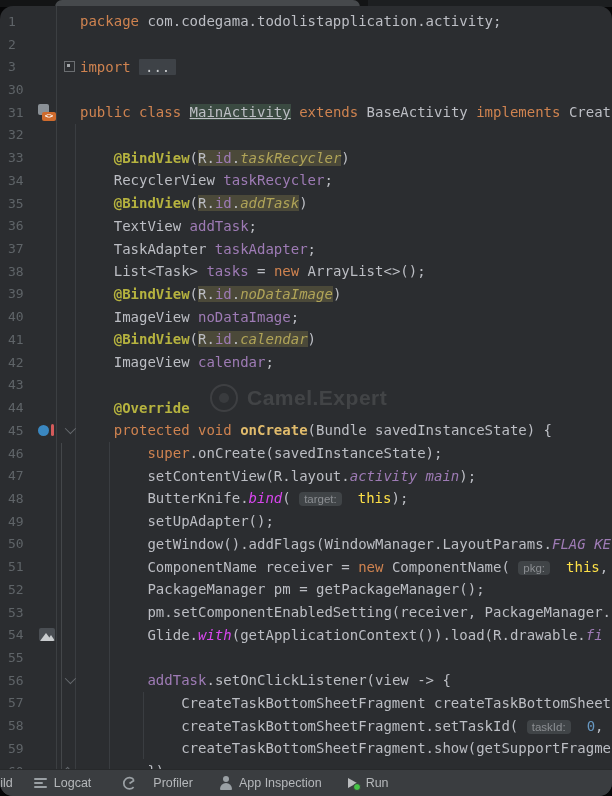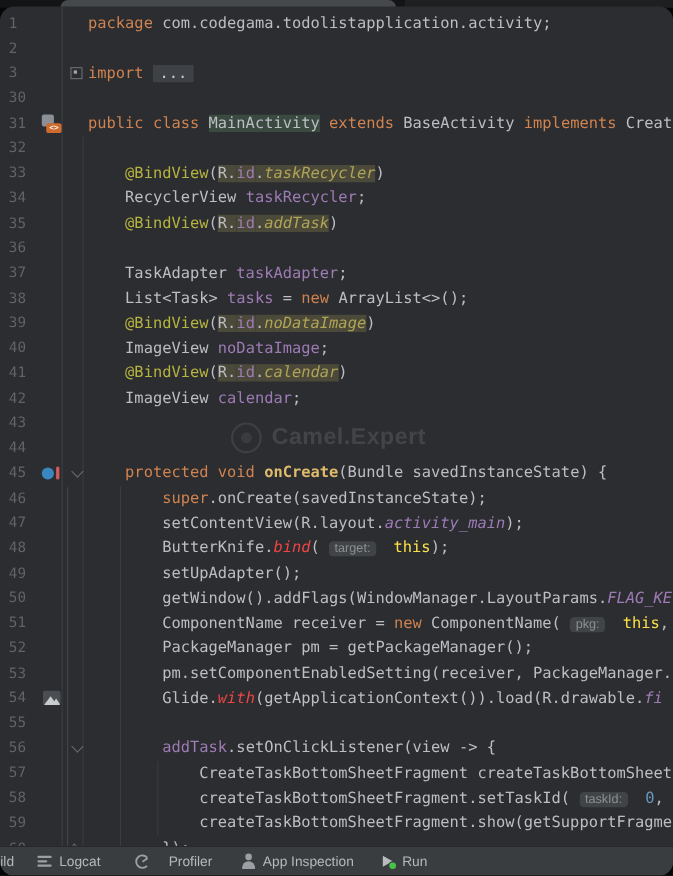--- a/index.html
+++ b/index.html
@@ -26,30 +26,30 @@
   .rows{position:absolute;top:4px;left:0;right:0;}
   .row{display:flex;height:22.72px;align-items:center;white-space:pre;}
   .ln{flex:0 0 26px;padding-left:8px;font:13px "DejaVu Sans Mono",monospace;color:#5f6468;}
   .gicon{flex:0 0 26px;height:100%;display:flex;justify-content:center;align-items:center;}
   .gfold{flex:0 0 18px;height:100%;display:flex;justify-content:center;align-items:center;}
   .codetext{flex:1;padding-left:2px;font:14px "DejaVu Sans Mono",monospace;color:#bcbec4;overflow:hidden;}
 
   
   .s-k{color:#cf8350;text-align:center;}
   .s-p{color:#bcbec4;}
-  .s-a{color:#b6b33f;}
+  .s-a{color:#b6b33f;font-weight:bold;}
   .s-f{color:#9e7bb5;}
   .s-c{color:#9e7bb5;font-style:italic;}
   .s-m{color:#e0bb6c;font-weight:bold;}
   .s-n{color:#6798c2;}
   .s-t{color:#fde047;}
-  .s-i{color:#ef4444;font-style:italic;}
+  .s-i{color:#d946ef;font-style:italic;}
   .s-r{color:#b0a458;font-style:italic;}
   .s-b{background:#4b4939;}
-  .s-g{background:#3a4a41;}
+  .s-g{background:#3a4a41;text-decoration:underline;}
   .s-h{background:#404447;color:#8b8e92;border-radius:4px;padding:1px 5px;
        font:11.5px "Liberation Sans",sans-serif;margin:0 16px 0 0;}
   .s-F{background:#3e4247;color:#c9cbcd;padding:0 6px;border-radius:1px;}
 
   
   .icon-class{position:relative;width:20px;height:17px;}
   .icon-class .d{position:absolute;left:1px;top:0;width:11px;height:11px;background:#8a9096;border-radius:2px;display:block;}
   .icon-class .b{position:absolute;left:5px;top:8px;width:14px;height:9px;background:#cf6b2d;border-radius:2px;display:block;
                  color:#fff;font:bold 7px "DejaVu Sans Mono",monospace;line-height:9px;text-align:center;}
   .icon-class .b::after{content:"<>";}
@@ -120,29 +120,29 @@
     <div class="rows">
         <div class="row"><span class="ln">1</span><span class="gicon"></span><span class="gfold"></span><span class="codetext"><span class="s-k">package </span><span class="s-p">com.codegama.todolistapplication.activity;</span></span></div>
         <div class="row"><span class="ln">2</span><span class="gicon"></span><span class="gfold"></span><span class="codetext"></span></div>
         <div class="row"><span class="ln">3</span><span class="gicon"></span><span class="gfold"><span class="fold-plus"></span></span><span class="codetext"><span class="s-k">import </span><span class="s-F">...</span></span></div>
         <div class="row"><span class="ln">30</span><span class="gicon"></span><span class="gfold"></span><span class="codetext"></span></div>
         <div class="row"><span class="ln">31</span><span class="gicon"><span class="icon-class"><i class="d"></i><i class="b"></i></span></span><span class="gfold"></span><span class="codetext"><span class="s-k">public class </span><span class="s-g">MainActivity</span><span class="s-p"> </span><span class="s-k">extends </span><span class="s-p">BaseActivity </span><span class="s-k">implements </span><span class="s-p">Creat</span></span></div>
         <div class="row"><span class="ln">32</span><span class="gicon"></span><span class="gfold"></span><span class="codetext"></span></div>
         <div class="row"><span class="ln">33</span><span class="gicon"></span><span class="gfold"></span><span class="codetext"><span class="s-p">    </span><span class="s-a">@BindView</span><span class="s-p">(</span><span class="s-b">R.</span><span class="s-f s-b">id</span><span class="s-b">.</span><span class="s-r s-b">taskRecycler</span><span class="s-p">)</span></span></div>
         <div class="row"><span class="ln">34</span><span class="gicon"></span><span class="gfold"></span><span class="codetext"><span class="s-p">    RecyclerView </span><span class="s-f">taskRecycler</span><span class="s-p">;</span></span></div>
         <div class="row"><span class="ln">35</span><span class="gicon"></span><span class="gfold"></span><span class="codetext"><span class="s-p">    </span><span class="s-a">@BindView</span><span class="s-p">(</span><span class="s-b">R.</span><span class="s-f s-b">id</span><span class="s-b">.</span><span class="s-r s-b">addTask</span><span class="s-p">)</span></span></div>
-        <div class="row"><span class="ln">36</span><span class="gicon"></span><span class="gfold"></span></div>
+        <div class="row"><span class="ln">36</span><span class="gicon"></span><span class="gfold"></span><span class="codetext"><span class="s-p">    TextView </span><span class="s-f">addTask</span><span class="s-p">;</span></span></div>
         <div class="row"><span class="ln">37</span><span class="gicon"></span><span class="gfold"></span><span class="codetext"><span class="s-p">    TaskAdapter </span><span class="s-f">taskAdapter</span><span class="s-p">;</span></span></div>
         <div class="row"><span class="ln">38</span><span class="gicon"></span><span class="gfold"></span><span class="codetext"><span class="s-p">    List&lt;Task&gt; </span><span class="s-f">tasks</span><span class="s-p"> = </span><span class="s-k">new</span><span class="s-p"> ArrayList&lt;&gt;();</span></span></div>
         <div class="row"><span class="ln">39</span><span class="gicon"></span><span class="gfold"></span><span class="codetext"><span class="s-p">    </span><span class="s-a">@BindView</span><span class="s-p">(</span><span class="s-b">R.</span><span class="s-f s-b">id</span><span class="s-b">.</span><span class="s-r s-b">noDataImage</span><span class="s-p">)</span></span></div>
         <div class="row"><span class="ln">40</span><span class="gicon"></span><span class="gfold"></span><span class="codetext"><span class="s-p">    ImageView </span><span class="s-f">noDataImage</span><span class="s-p">;</span></span></div>
         <div class="row"><span class="ln">41</span><span class="gicon"></span><span class="gfold"></span><span class="codetext"><span class="s-p">    </span><span class="s-a">@BindView</span><span class="s-p">(</span><span class="s-b">R.</span><span class="s-f s-b">id</span><span class="s-b">.</span><span class="s-r s-b">calendar</span><span class="s-p">)</span></span></div>
         <div class="row"><span class="ln">42</span><span class="gicon"></span><span class="gfold"></span><span class="codetext"><span class="s-p">    ImageView </span><span class="s-f">calendar</span><span class="s-p">;</span></span></div>
         <div class="row"><span class="ln">43</span><span class="gicon"></span><span class="gfold"></span><span class="codetext"></span></div>
-        <div class="row"><span class="ln">44</span><span class="gicon"></span><span class="gfold"></span></div>
+        <div class="row"><span class="ln">44</span><span class="gicon"></span><span class="gfold"></span><span class="codetext"><span class="s-p">    </span><span class="s-a">@Override</span></span></div>
         <div class="row"><span class="ln">45</span><span class="gicon"><span class="icon-override"><i class="o"></i><i class="p"></i></span></span><span class="gfold"><span class="chev down"></span></span><span class="codetext"><span class="s-p">    </span><span class="s-k">protected void </span><span class="s-m">onCreate</span><span class="s-p">(Bundle savedInstanceState) {</span></span></div>
         <div class="row"><span class="ln">46</span><span class="gicon"></span><span class="gfold"></span><span class="codetext"><span class="s-p">        </span><span class="s-k">super</span><span class="s-p">.onCreate(savedInstanceState);</span></span></div>
         <div class="row"><span class="ln">47</span><span class="gicon"></span><span class="gfold"></span><span class="codetext"><span class="s-p">        setContentView(R.layout.</span><span class="s-c">activity_main</span><span class="s-p">);</span></span></div>
         <div class="row"><span class="ln">48</span><span class="gicon"></span><span class="gfold"></span><span class="codetext"><span class="s-p">        ButterKnife.</span><span class="s-i">bind</span><span class="s-p">( </span><span class="s-h">target:</span><span class="s-t">this</span><span class="s-p">);</span></span></div>
         <div class="row"><span class="ln">49</span><span class="gicon"></span><span class="gfold"></span><span class="codetext"><span class="s-p">        setUpAdapter();</span></span></div>
         <div class="row"><span class="ln">50</span><span class="gicon"></span><span class="gfold"></span><span class="codetext"><span class="s-p">        getWindow().addFlags(WindowManager.LayoutParams.</span><span class="s-c">FLAG_KE</span></span></div>
         <div class="row"><span class="ln">51</span><span class="gicon"></span><span class="gfold"></span><span class="codetext"><span class="s-p">        ComponentName receiver = </span><span class="s-k">new</span><span class="s-p"> ComponentName( </span><span class="s-h">pkg:</span><span class="s-t">this</span><span class="s-p">, A</span></span></div>
         <div class="row"><span class="ln">52</span><span class="gicon"></span><span class="gfold"></span><span class="codetext"><span class="s-p">        PackageManager pm = getPackageManager();</span></span></div>
         <div class="row"><span class="ln">53</span><span class="gicon"></span><span class="gfold"></span><span class="codetext"><span class="s-p">        pm.setComponentEnabledSetting(receiver, PackageManager.</span></span></div>
         <div class="row"><span class="ln">54</span><span class="gicon"><span class="icon-image"></span></span><span class="gfold"></span><span class="codetext"><span class="s-p">        Glide.</span><span class="s-i">with</span><span class="s-p">(getApplicationContext()).load(R.drawable.</span><span class="s-c">fi</span></span></div>

